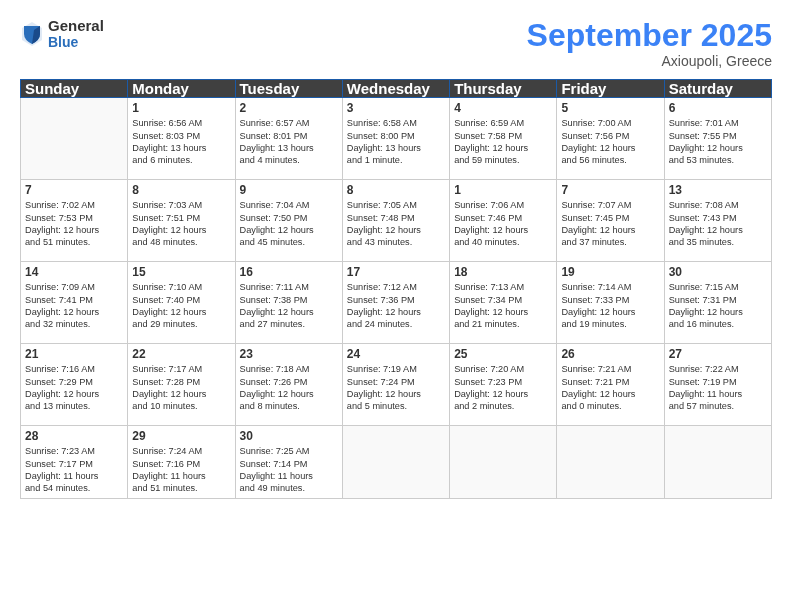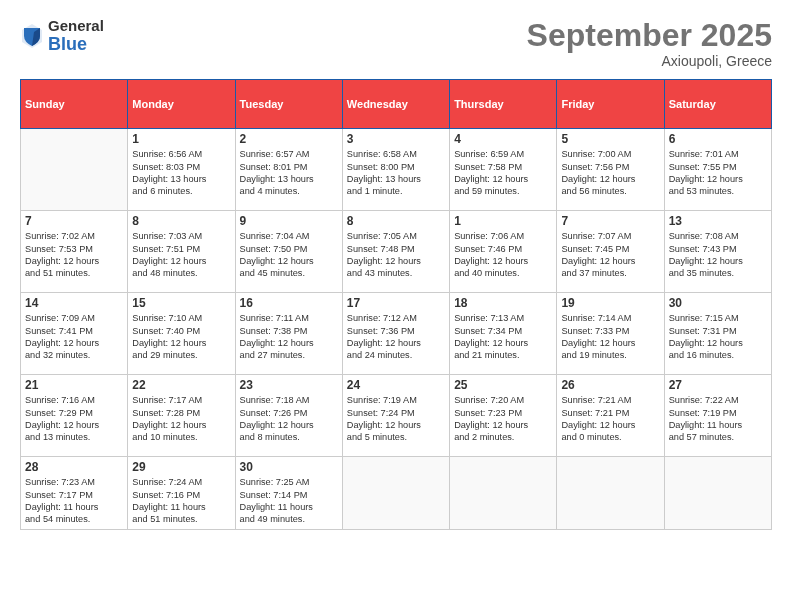--- a/index.html
+++ b/index.html
@@ -32,53 +32,53 @@
       display: flex;
       flex-direction: column;
       line-height: 1.1;
     }
     .logo-general {
       font-size: 15px;
       font-weight: bold;
       color: #333;
     }
     .logo-blue {
-      font-size: 18px;
+      font-size: 14px;
       font-weight: bold;
       color: #2a6ebb;
     }
     .logo-icon {
       width: 24px;
       height: 28px;
     }
     .title-block {
       text-align: right;
     }
     .month-title {
       font-size: 32px;
       font-weight: bold;
-      color: #737373;
+      color: #3b82f6;
       line-height: 1.1;
     }
     .subtitle {
       font-size: 14px;
       color: #555;
     }
     .calendar {
       flex: 1;
       border-collapse: collapse;
       width: 100%;
       font-size: 10px;
     }
     .calendar th {
-      background: #ef4444;
+      background: #404040;
       color: #fff;
-      font-size: 11px;
-      font-weight: bold;
-      padding: 18px 4px;
+      font-size: 15px;
+      font-weight: bold;
+      padding: 0 4px;
       text-align: left;
       border: 1px solid #1a5aa8;
     }
     .calendar td {
       border: 1px solid #ccc;
       vertical-align: top;
       padding: 3px 4px;
       width: calc(100% / 7);
       height: 82px;
     }

